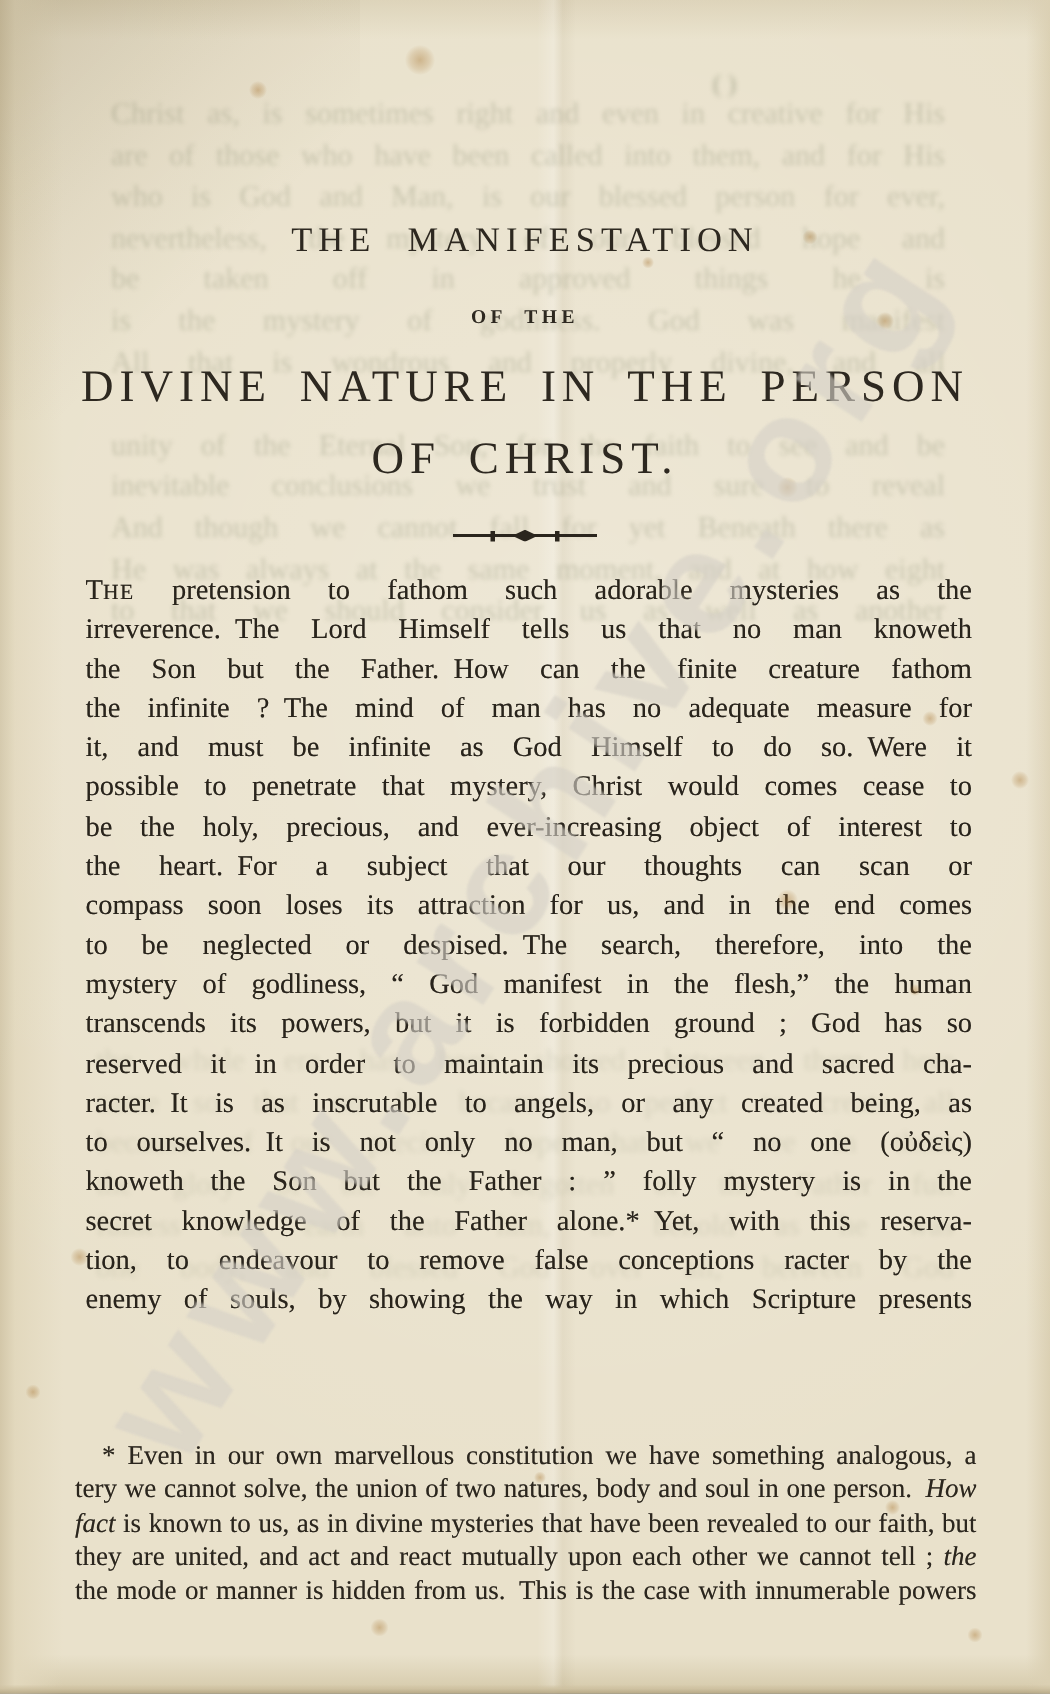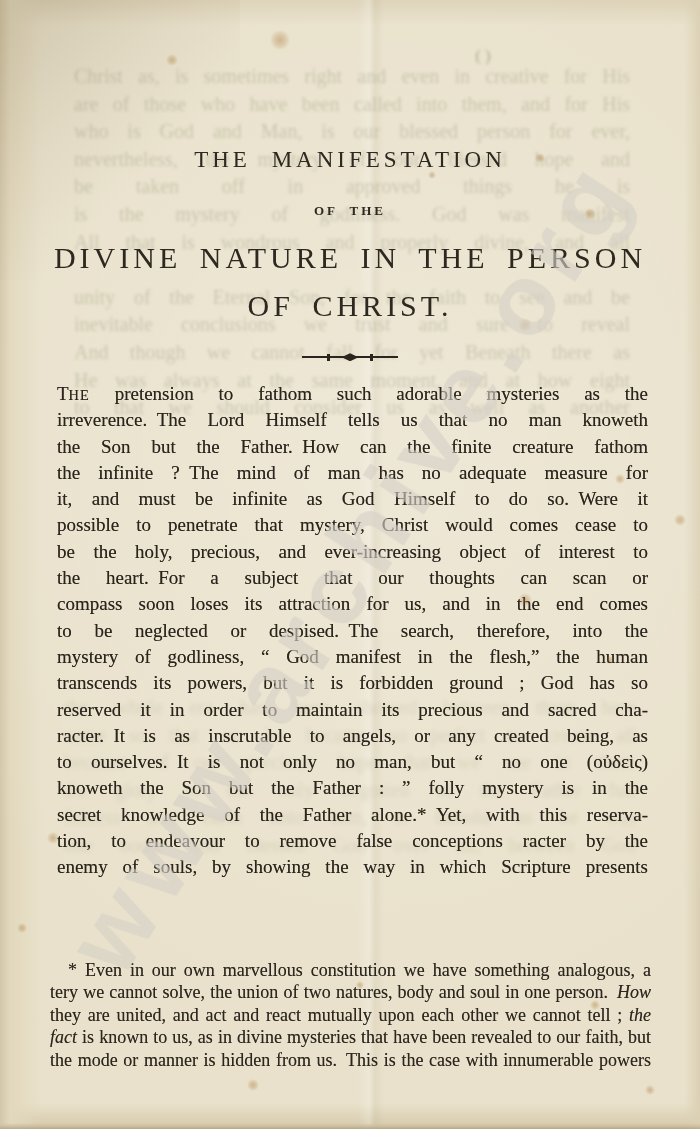--- a/index.html
+++ b/index.html
@@ -129,22 +129,22 @@
       <div class="line"><span>to ourselves. It is not only no man, but “ no one (οὐδεὶς)</span></div>
       <div class="line"><span>knoweth the Son but the Father : ” folly mystery is in the</span></div>
       <div class="line"><span>secret knowledge of the Father alone.* Yet, with this reserva-</span></div>
       <div class="line"><span>tion, to endeavour to remove false conceptions racter by the</span></div>
       <div class="line"><span>enemy of souls, by showing the way in which Scripture presents</span></div>
     </main>
 
   <div class="footnote" id="footnote">
       <div class="line"><span> * Even in our own marvellous constitution we have something analogous, a mys-</span></div>
       <div class="line"><span>tery we cannot solve, the union of two natures, body and soul in one person. </span><span class="it">How</span></div>
+      <div class="line"><span class="it">fact</span><span> is known to us, as in divine mysteries that have been revealed to our faith, but</span></div>
       <div class="line"><span>they are united, and act and react mutually upon each other we cannot tell ; </span><span class="it">the</span></div>
-      <div class="line"><span class="it">fact</span><span> is known to us, as in divine mysteries that have been revealed to our faith, but</span></div>
       <div class="line"><span>the mode or manner is hidden from us. This is the case with innumerable powers</span></div>
     </div>
 
   <div id="foxing">
       <div class="spot" style="left: 166px; top: 54px; height: 12px; width: 12px;"></div>
       <div class="spot" style="left: 270px; top: 30px; height: 20px; width: 20px;"></div>
       <div class="spot" style="left: 535px; top: 153px; height: 10px; width: 10px;"></div>
       <div class="spot" style="left: 584px; top: 208px; height: 12px; width: 12px;"></div>
       <div class="spot" style="left: 518px; top: 318px; height: 14px; width: 14px;"></div>
       <div class="spot" style="left: 428px; top: 171px; height: 8px; width: 8px;"></div>

